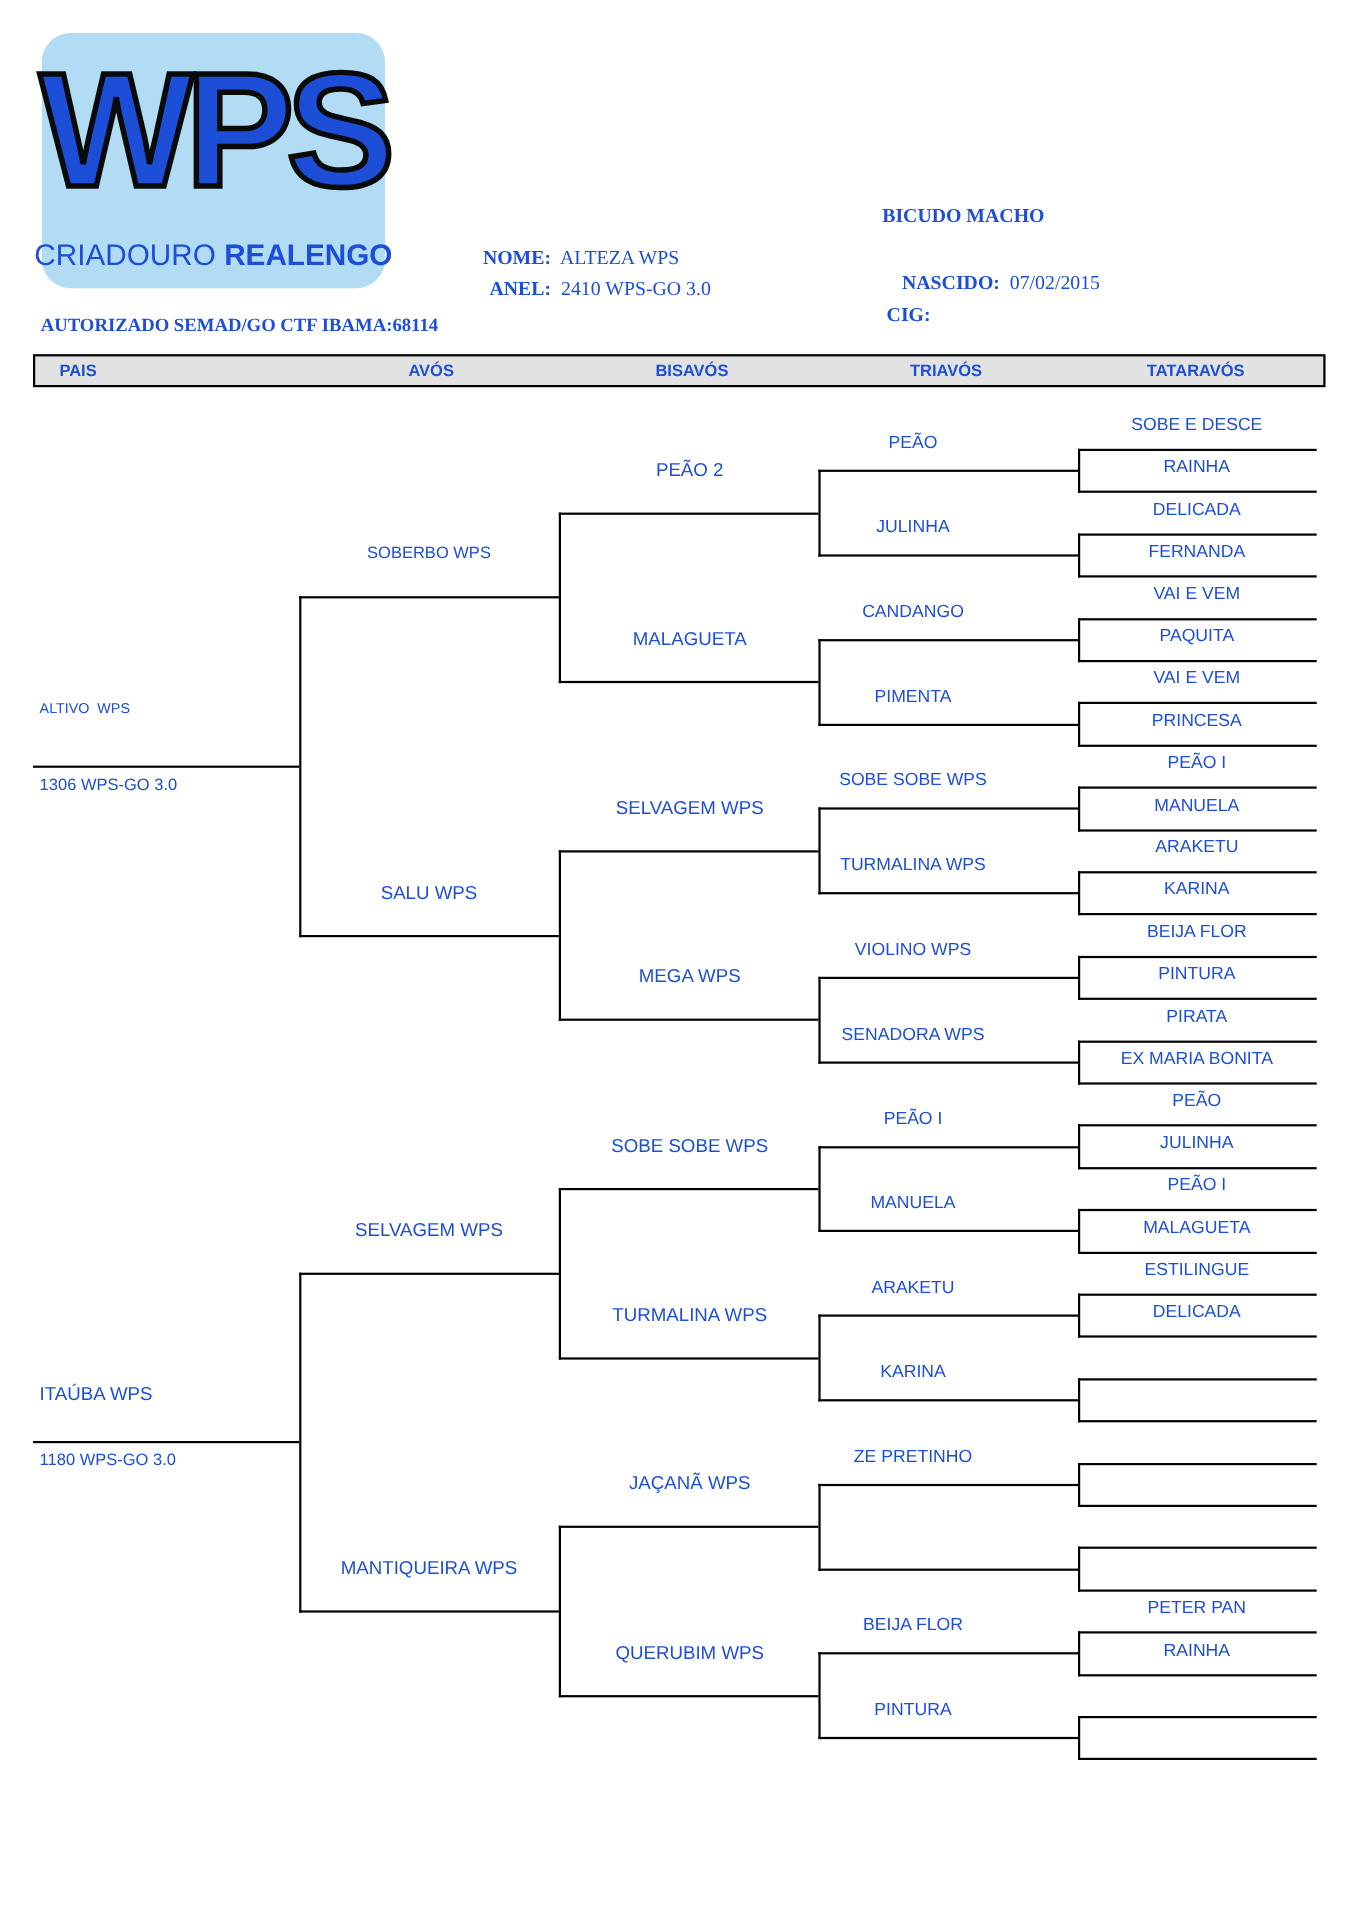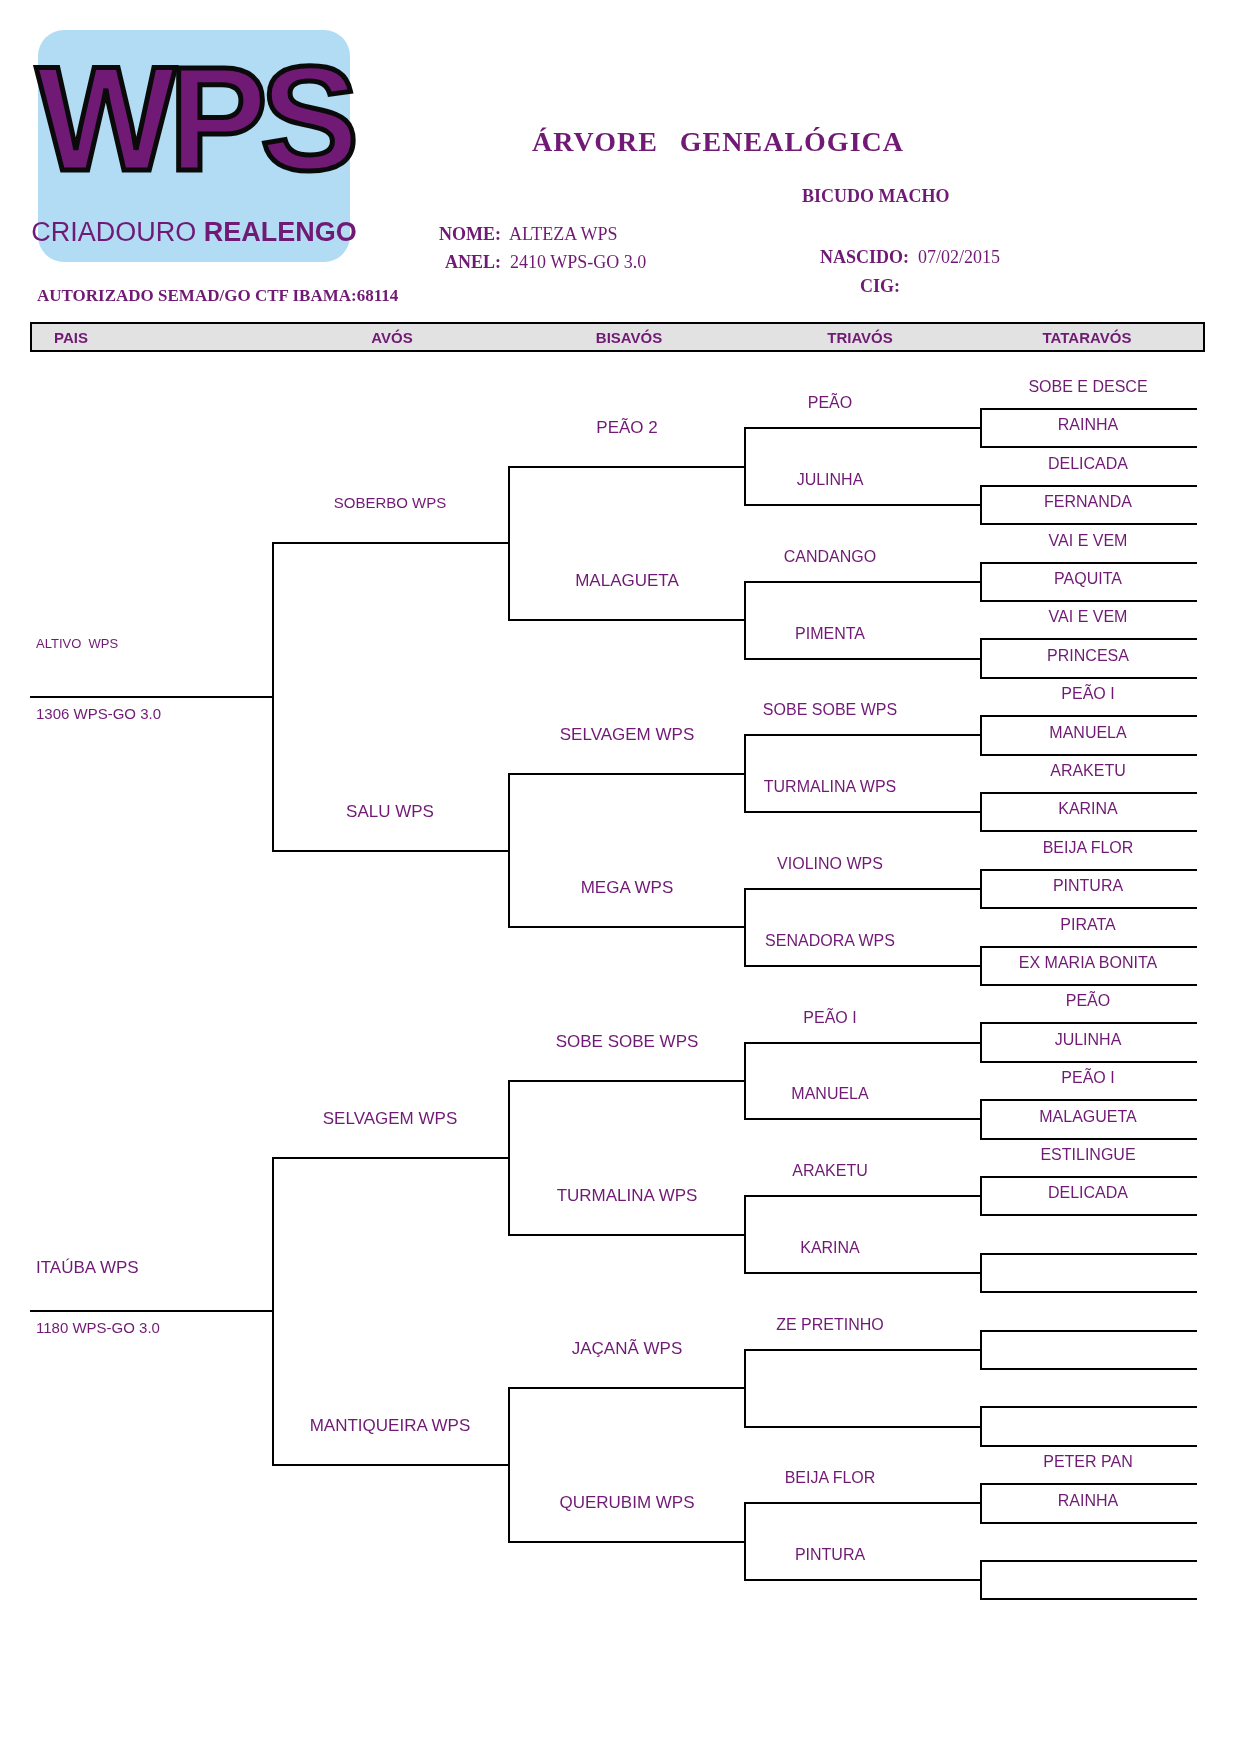--- a/index.html
+++ b/index.html
@@ -1,17 +1,17 @@
 <!DOCTYPE html>
 <html><head>
 <meta charset="utf-8">
 <style>
   html,body{margin:0;padding:0;background:#fff;}
   #page{position:relative;width:1240px;height:1754px;background:#ffffff;overflow:hidden;
-        font-family:"Liberation Sans",sans-serif;color:#701a75;}
+        font-family:"Liberation Sans",sans-serif;color:#1d4ed8;}
   .abs{position:absolute;}
   
   #logo{left:38px;top:30px;width:312px;height:232px;background:#b1dcf4;border-radius:26px;
         display:flex;flex-direction:column;align-items:center;}
   #logo .big{font-size:148px;line-height:150px;font-weight:bold;letter-spacing:-7px;
              margin-top:14px;-webkit-text-stroke:5px #0a0a0a;}
   #logo .sub{margin-top:24px;font-size:27px;line-height:28px;letter-spacing:0px;white-space:pre;}
   #logo .sub .bold{font-weight:bold;}
   #auth{left:37px;top:286px;font-family:"Liberation Serif",serif;font-weight:bold;font-size:17px;}
   
@@ -22,21 +22,21 @@
   #doc-title{left:410px;top:126px;width:616px;text-align:center;font-family:"Liberation Serif",serif;
              font-weight:bold;font-size:28px;word-spacing:14px;letter-spacing:1px;}
   
   .field{font-family:"Liberation Serif",serif;font-size:18px;white-space:pre;}
   .field .lbl{font-weight:bold;}
   #f-nome{left:393px;top:203px;}
   #f-anel{left:393px;top:231px;}
   #f-nome .lbl,#f-anel .lbl{display:inline-block;width:90px;text-align:right;}
   #f-species{left:802px;top:186px;font-weight:bold;font-family:"Liberation Serif",serif;font-size:18px;}
   #f-nascido{left:802px;top:226px;}
-  #f-cig{left:842px;top:255px;}
+  #f-cig{left:788px;top:255px;}
   
   #genbar{left:30px;top:322px;width:1175px;height:30px;background:#e2e2e2;
           border:2px solid #000;box-sizing:border-box;}
   #genbar span{position:absolute;top:5px;font-size:15px;font-weight:bold;white-space:nowrap;}
   #genbar .c{transform:translateX(-50%);}
   
   #tree{left:0;top:0;width:1240px;height:1754px;}
   .tline{position:absolute;background:#000;}
   .tlabel{position:absolute;white-space:pre;line-height:1;}
   .tlabel.ctr{transform:translateX(-50%);}
@@ -48,21 +48,20 @@
 <div id="page">
 
   <div id="logo" class="abs">
     <div class="big">WPS</div>
     <div class="sub"><span>CRIADOURO</span><span> </span><span class="bold">REALENGO</span></div>
   </div>
 
   <div id="auth" class="abs">AUTORIZADO SEMAD/GO CTF IBAMA:68114</div>
 
 
-  <div id="doc-title" class="abs">ÁRVORE GENEALÓGICA</div>
 
   <div id="f-nome" class="abs field">
     <span class="lbl">NOME:</span><span>  </span><span>ALTEZA WPS</span>
   </div>
   <div id="f-anel" class="abs field">
     <span class="lbl">ANEL:</span><span>  </span><span>2410 WPS-GO 3.0</span>
   </div>
   <div id="f-species" class="abs">BICUDO MACHO</div>
   <div id="f-nascido" class="abs field">
     <span class="lbl">NASCIDO:</span><span>  </span><span>07/02/2015</span>

